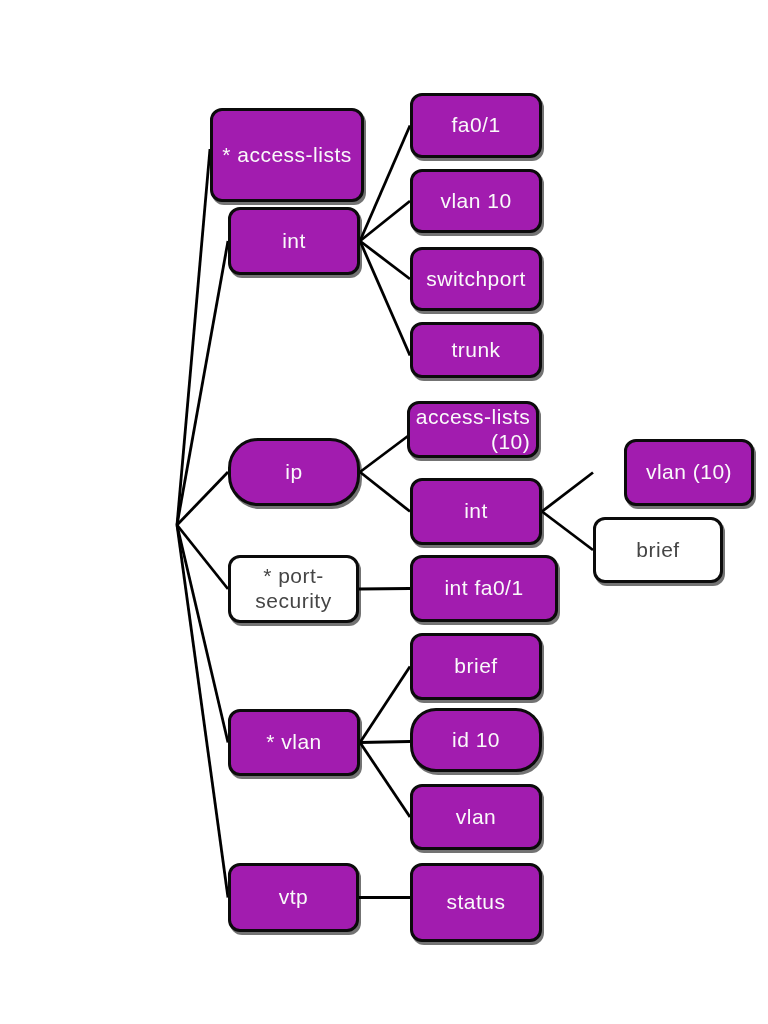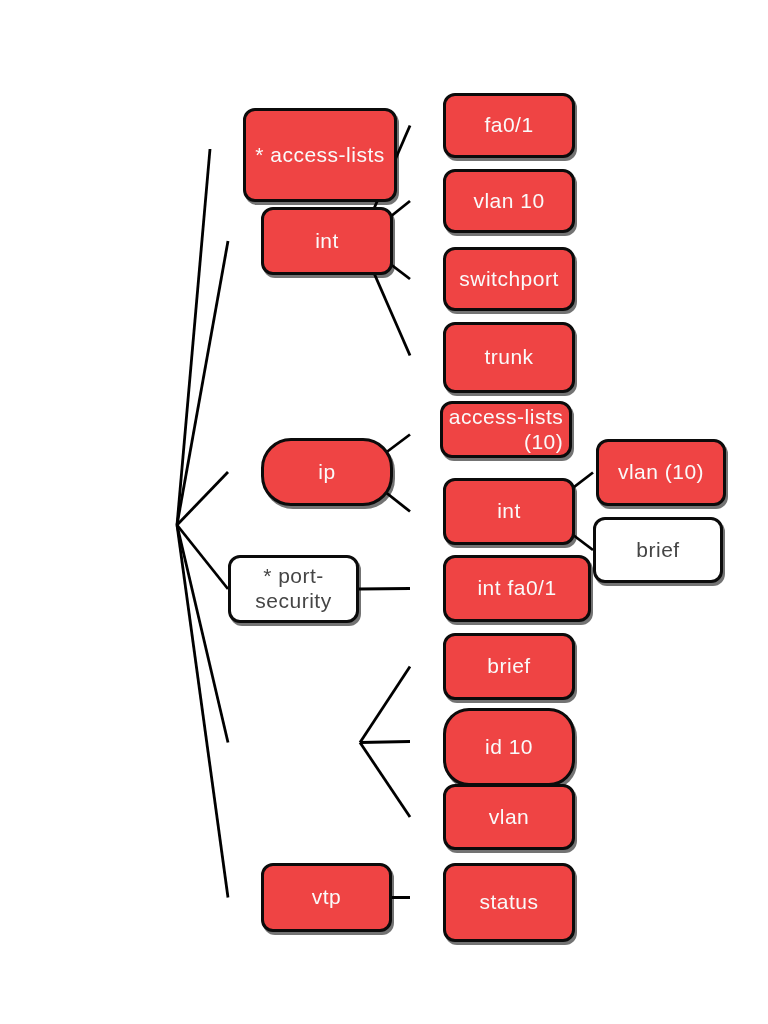--- a/index.html
+++ b/index.html
@@ -29,23 +29,22 @@
     align-items: center;
     justify-content: center;
     text-align: center;
     font-size: 21px;
     letter-spacing: 0.5px;
     line-height: 1.18;
     white-space: pre-line;
     box-shadow: 2px 3px 0 rgba(0,0,0,0.55);
   }
   .node.gray {
-    background: #ef4444;
+    background: #a21caf;
     color: #fafafa;
-    margin-left: 33px;
   }
   .node.white {
     background: #ffffff;
     color: #454545;
   }
   line.edge {
     stroke: #000000;
     stroke-width: 2.8;
   }
 </style>
@@ -73,28 +72,29 @@
       <line x1="359" y1="897.5" x2="410" y2="897.5" class="edge"></line>
       <line x1="542" y1="511.5" x2="593" y2="472.5" class="edge"></line>
       <line x1="542" y1="511.5" x2="593" y2="550" class="edge"></line>
     </svg>
 
     <div class="node gray" style="left: 210px; top: 108px; width: 154px; height: 94px;">* access-lists</div>
     <div class="node gray" style="left: 228px; top: 207px; width: 132px; height: 68px;">int</div>
     <div class="node gray" style="left: 228px; top: 438px; width: 132px; height: 68px; border-radius: 30px;">ip</div>
     <div class="node white" style="left: 228px; top: 555px; width: 131px; height: 68px;">* port-
 security</div>
+    <div class="node gray" style="left: 228px; top: 709px; width: 132px; height: 67px;">* vlan</div>
     <div class="node gray" style="left: 228px; top: 863px; width: 131px; height: 69px;">vtp</div>
     <div class="node gray" style="left: 410px; top: 93px; width: 132px; height: 65px;">fa0/1</div>
     <div class="node gray" style="left: 410px; top: 169px; width: 132px; height: 64px; text-align: center;">vlan 10</div>
     <div class="node gray" style="left: 410px; top: 247px; width: 132px; height: 64px;">switchport</div>
-    <div class="node gray" style="left: 410px; top: 322px; width: 132px; height: 71px;">trunk</div>
+    <div class="node gray" style="left: 410px; top: 322px; width: 132px; height: 56px;">trunk</div>
     <div class="node gray" style="left: 407px; top: 401px; width: 132px; height: 57px; text-align: right;">access-lists
 (10)</div>
     <div class="node gray" style="left: 410px; top: 478px; width: 132px; height: 67px;">int</div>
     <div class="node gray" style="left: 410px; top: 555px; width: 148px; height: 67px;">int fa0/1</div>
     <div class="node gray" style="left: 410px; top: 633px; width: 132px; height: 67px;">brief</div>
-    <div class="node gray" style="left: 410px; top: 708px; width: 132px; height: 78px; border-radius: 26px;">id 10</div>
+    <div class="node gray" style="left: 410px; top: 708px; width: 132px; height: 64px; border-radius: 26px;">id 10</div>
     <div class="node gray" style="left: 410px; top: 784px; width: 132px; height: 66px;">vlan</div>
     <div class="node gray" style="left: 410px; top: 863px; width: 132px; height: 79px;">status</div>
-    <div class="node gray" style="left: 563px; top: 439px; width: 130px; height: 67px;">vlan (10)</div>
+    <div class="node gray" style="left: 624px; top: 439px; width: 130px; height: 67px;">vlan (10)</div>
     <div class="node white" style="left: 593px; top: 517px; width: 130px; height: 66px;">brief</div>
   </div>
 
 </body></html>

